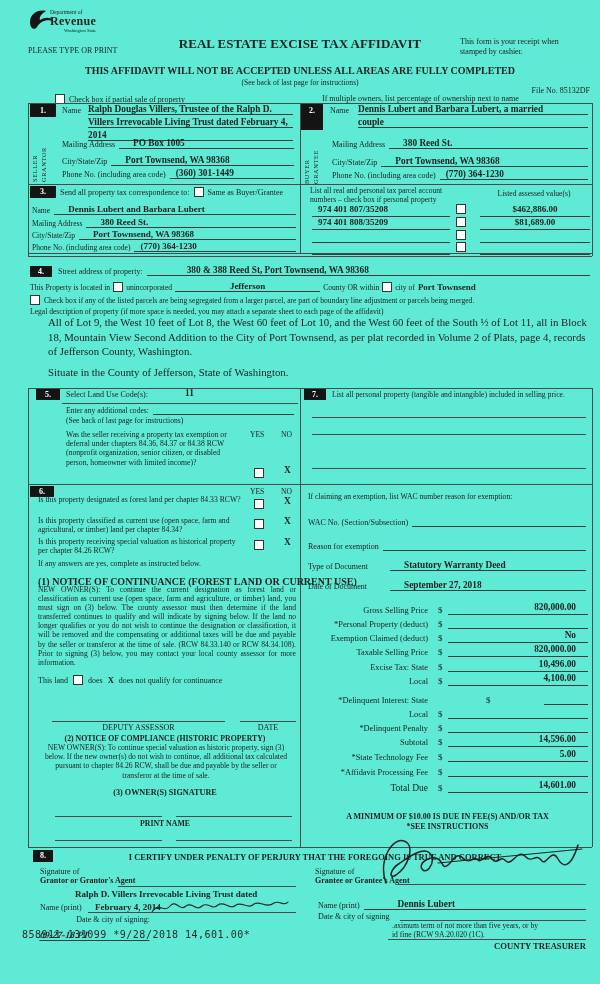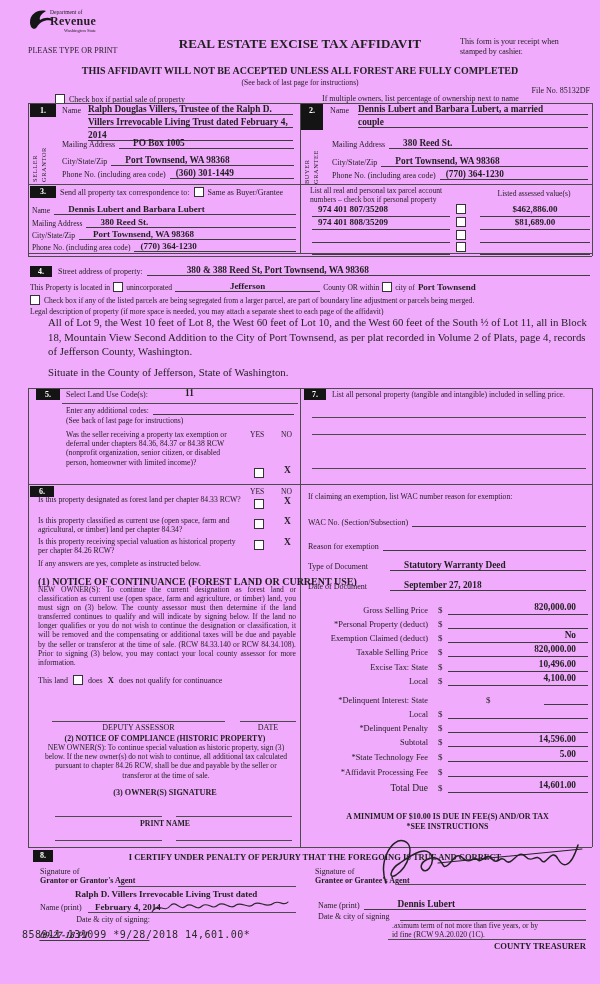--- a/index.html
+++ b/index.html
@@ -1,17 +1,17 @@
 <!DOCTYPE html>
 <html><head>
 <meta charset="utf-8">
 <style>
   html,body{margin:0;padding:0;}
   body{background:#e8e8e6;font-family:"Liberation Serif","DejaVu Serif",serif;color:#1f1f1f;}
-  .page{position:relative;width:600px;height:984px;background:#f0abfc;margin:0 auto;overflow:hidden;}
+  .page{position:relative;width:600px;height:984px;background:#5eead4;margin:0 auto;overflow:hidden;}
   .abs{position:absolute;}
   .lbl{font-size:8px;}
   .sm{font-size:7.6px;}
   .xs{font-size:7px;}
   .val{font-weight:bold;font-size:9.3px;white-space:nowrap;}
   .ul{border-bottom:1px solid #3c3c3c;}
   .fill{flex:1;padding-left:14px;}
   .frow{display:flex;align-items:flex-end;gap:4px;}
   .numbox{position:absolute;background:#141414;color:#fff;font-weight:bold;font-size:8px;text-align:center;font-family:"Liberation Serif",serif;}
   .cb{display:inline-block;width:8px;height:8px;border:1px solid #333;background:#fff;vertical-align:-1px;flex:none;}
@@ -48,21 +48,21 @@
       <div style="margin-left:-4px;">
         <div class="xs" style="font-size:5.6px;">Department of</div>
         <div class="b" style="font-size:12px;letter-spacing:.3px;margin-top:-1px;">Revenue</div>
         <div class="xs" style="font-size:4.6px;text-align:right;margin-top:-1px;">Washington State</div>
       </div>
     </div>
   </div>
   <div class="abs lbl" style="left:28px;top:46px;">PLEASE TYPE OR PRINT</div>
   <div class="abs b ctr" style="left:140px;top:36px;width:320px;font-size:13px;">REAL ESTATE EXCISE TAX AFFIDAVIT</div>
   <div class="abs lbl" style="left:460px;top:37px;width:118px;line-height:9.6px;">This form is your receipt when stamped by cashier.</div>
-  <div class="abs b ctr" style="left:30px;top:65px;width:540px;font-size:10px;">THIS AFFIDAVIT WILL NOT BE ACCEPTED UNLESS ALL FOREST ARE FULLY COMPLETED</div>
+  <div class="abs b ctr" style="left:30px;top:65px;width:540px;font-size:10px;">THIS AFFIDAVIT WILL NOT BE ACCEPTED UNLESS ALL AREAS ARE FULLY COMPLETED</div>
   <div class="abs ctr sm" style="left:30px;top:78px;width:540px;">(See back of last page for instructions)</div>
   <div class="abs lbl" style="left:460px;top:86px;width:130px;text-align:right;">File No. 85132DF</div>
 
   <div class="abs frow" style="left:55px;top:94px;">
     <span class="cb"></span>
     <span class="lbl">Check box if partial sale of property</span>
   </div>
   <div class="abs lbl" style="left:322px;top:94px;">If multiple owners, list percentage of ownership next to name</div>
 
   <div class="hline" style="left:28px;top:103px;width:564px;"></div>

